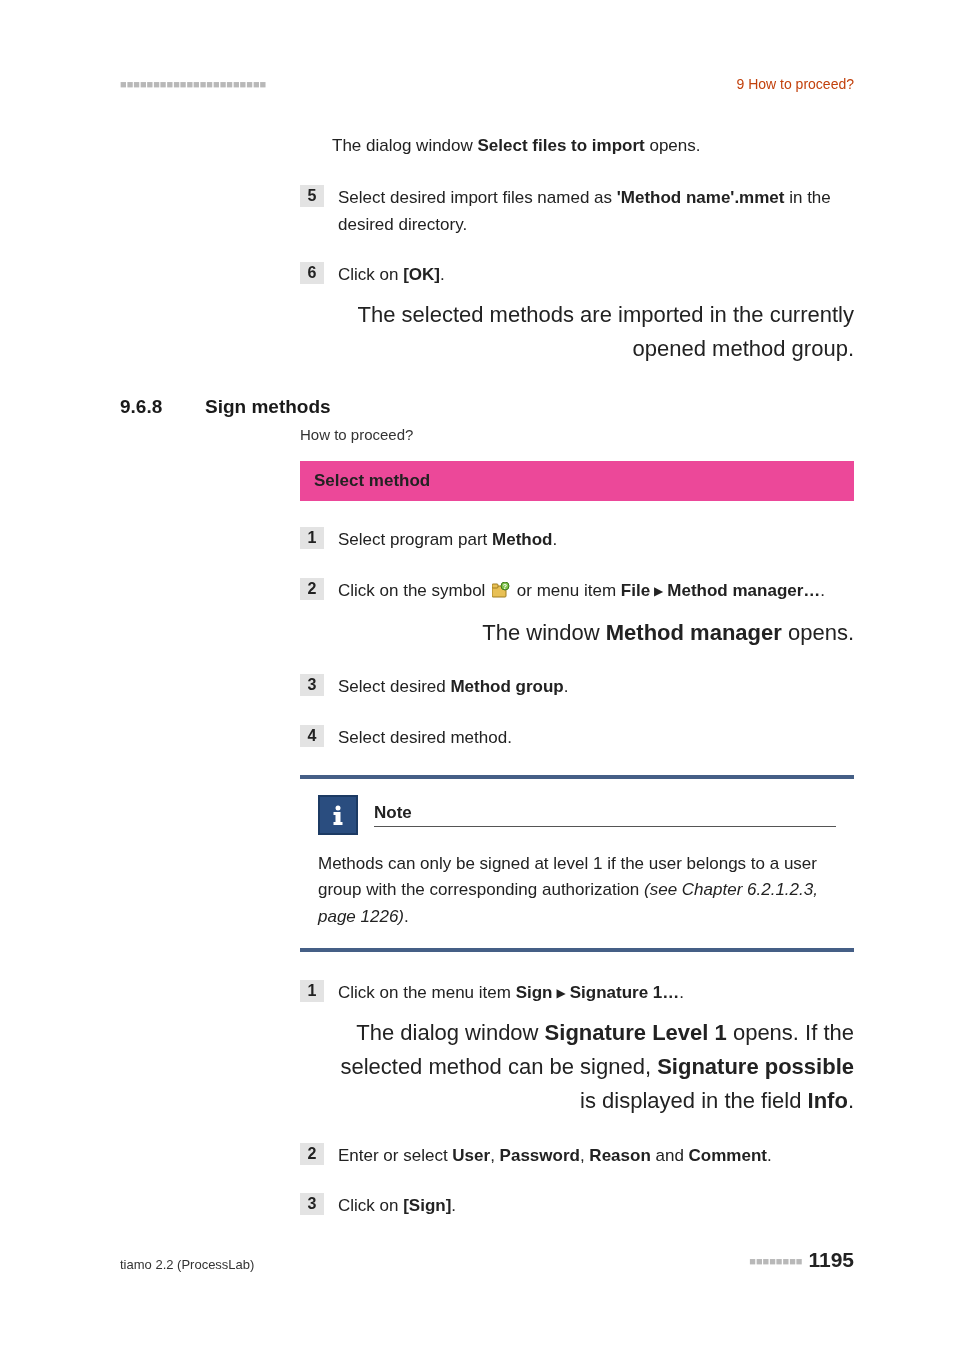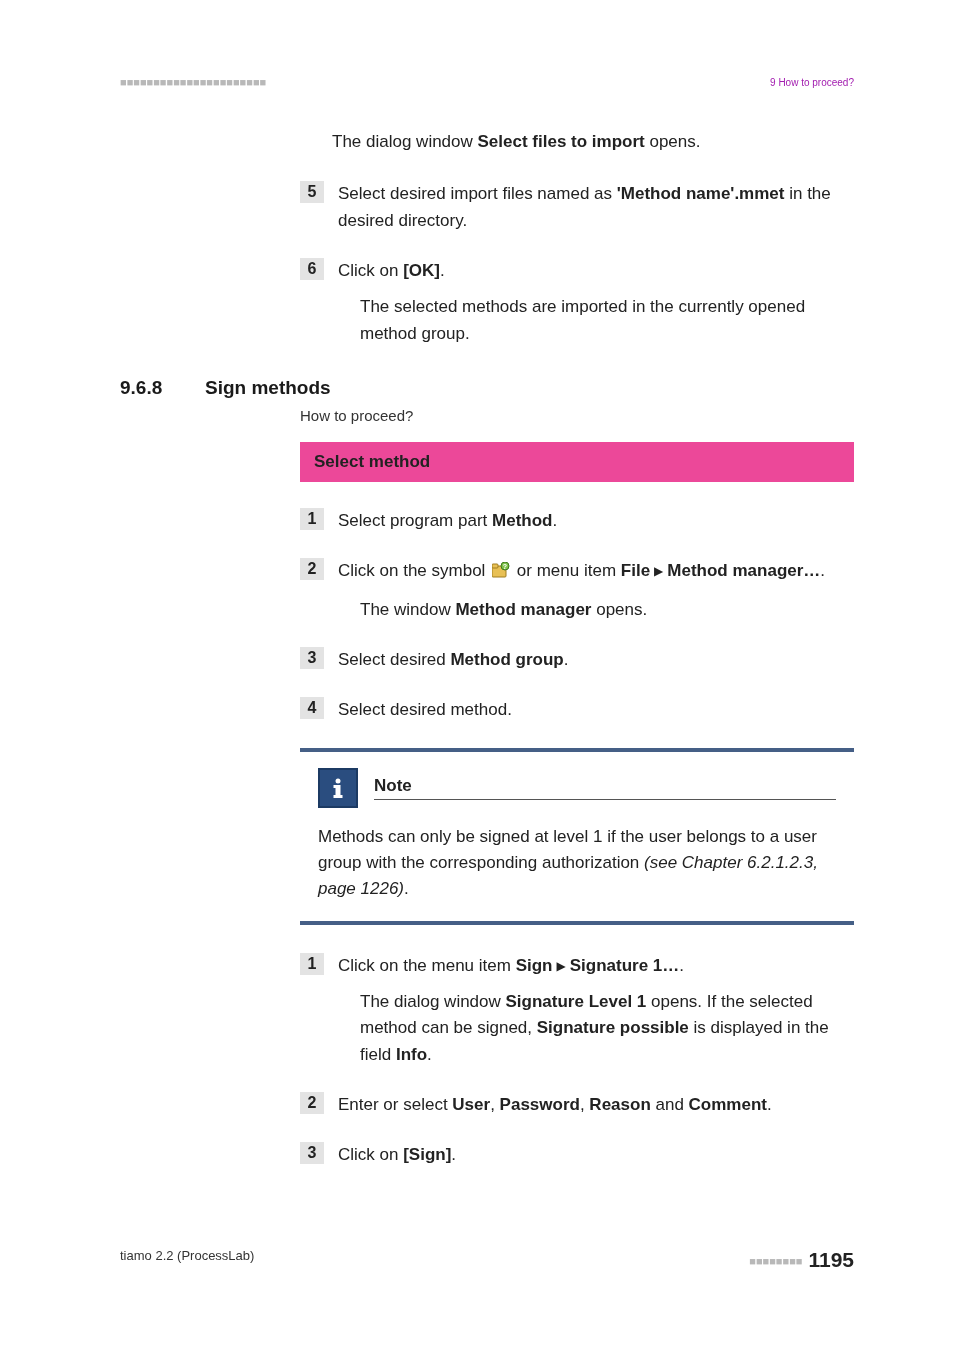--- a/index.html
+++ b/index.html
@@ -1,45 +1,45 @@
 <!DOCTYPE html>
 <html><head>
 <meta charset="utf-8">
 <style>
   * { box-sizing: border-box; margin: 0; padding: 0; }
   html, body { width: 954px; height: 1350px; background: #fff; font-family: "Segoe UI", "Helvetica Neue", Arial, sans-serif; color: #222; }
   .page { position: relative; width: 954px; height: 1350px; padding: 76px 100px 0 120px; }
   .top-header { display: flex; justify-content: space-between; align-items: center; margin-bottom: 40px; }
   .dashmarks { color: #b8b8b8; font-size: 11px; letter-spacing: 0; font-weight: bold; }
-  .header-right { font-size: 10px; color: #a21caf; }
+  .header-right { font-size: 14px; color: #c2410c; }
   .content { margin-left: 180px; margin-right: 0; }
   .content-full { margin-left: 0; }
   .intro-line { font-size: 17px; line-height: 1.6; margin-bottom: 26px; }
   .intro-line-sub { margin-left: 32px; margin-top: 10px; }
   .step { display: flex; align-items: flex-start; gap: 14px; margin-bottom: 24px; }
   .step-num { background: #e3e3e3; width: 24px; min-width:24px; text-align: center; font-weight: bold; font-size: 16px; padding: 2px 0; }
   .step-body { font-size: 17px; line-height: 1.55; flex: 1; }
-  .step-extra { font-size: 17px; line-height: 1.55; margin-left: 60px; margin-top: 10px; margin-bottom: 24px; }
+  .step-extra { font-size: 22px; line-height: 1.55; margin-left: 38px; margin-top: 10px; margin-bottom: 24px; text-align: right; }
   .strong { font-weight: bold; }
   .italic { font-style: italic; }
   .section-row { display: flex; align-items: flex-end; margin-top: 30px; margin-bottom: 8px; }
   .section-num { font-weight: bold; font-size: 19px; color: #1a1a1a; width: 85px; }
   .section-title { font-weight: 800; font-size: 19px; color: #1a1a1a; }
   .section-subtitle { font-size: 15px; margin-left: 180px; margin-top: 4px; margin-bottom: 18px; color: #333; }
   .bar { background: #ec4899; padding: 10px 14px; font-weight: 800; font-size: 17px; margin-bottom: 26px; }
   .note-box { border-top: 4px solid #455f86; border-bottom: 4px solid #455f86; padding: 16px 18px 18px 18px; margin-bottom: 28px; }
   .note-head { display: flex; align-items: center; gap: 16px; margin-bottom: 16px; }
   .note-icon { width: 40px; height: 40px; background: #2a4d7f; border: 2px solid #1c3a63; display:flex; align-items:center; justify-content:center; }
   .note-icon svg { width: 24px; height: 24px; }
   .note-title-wrap { flex: 1; }
   .note-title { font-weight: bold; font-size: 17px; border-bottom: 1px solid #555; padding-bottom: 3px; display:block; }
   .note-body { font-size: 17px; line-height: 1.55; }
   .inline-icon { display:inline-block; vertical-align: -2px; margin: 0 2px; }
   .tri { font-size: 12px; vertical-align: 1px; margin: 0 4px; }
-  .footer { position: absolute; bottom: 78px; left: 120px; right: 100px; display:flex; justify-content: space-between; align-items:flex-start; }
+  .footer { position: absolute; bottom: 78px; left: 120px; right: 100px; display:flex; justify-content: space-between; align-items:flex-end; }
   .footer-left { font-size: 13px; color: #333; }
   .footer-right { font-size: 18px; }
   .footer-right .dashes { color: #b8b8b8; font-size: 11px; font-weight: bold; margin-right: 6px; vertical-align: 2px; }
   .footer-right .pg { font-weight: 800; font-size: 21px; }
 </style>
 </head>
 <body>
 
 <div class="page">
 

